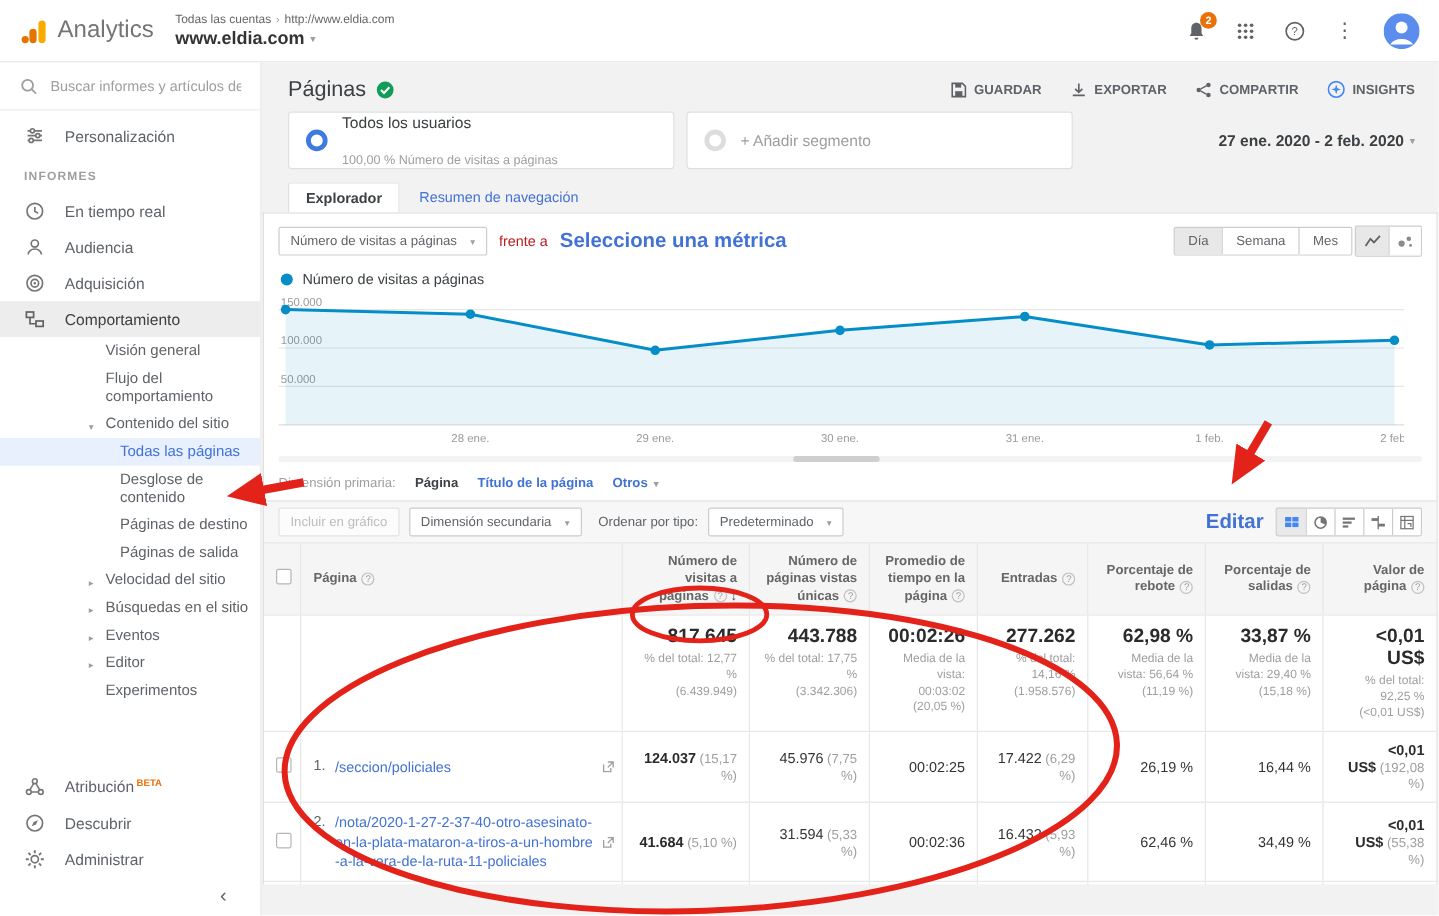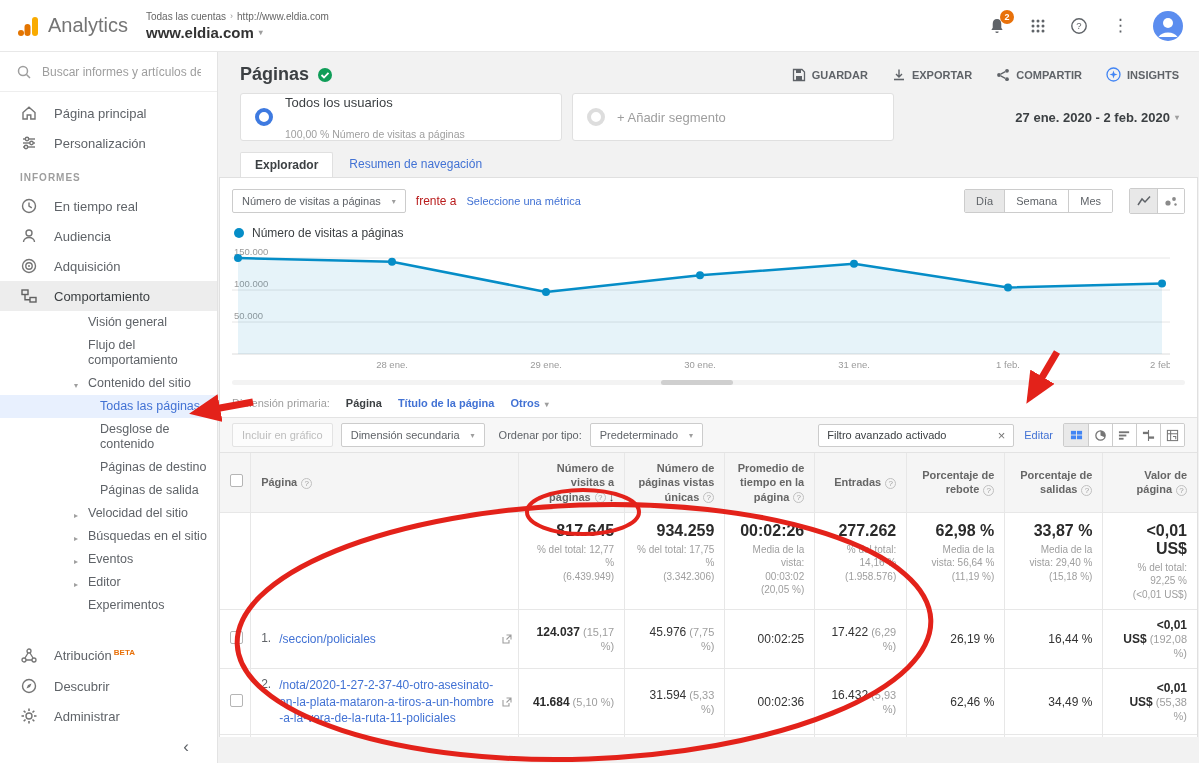--- a/index.html
+++ b/index.html
@@ -38,21 +38,21 @@
   .sub{display:block;padding:4px 10px 4px 88px;font-size:12.5px;line-height:15px;color:#5f6368;position:relative;cursor:pointer}
   .sub2{padding-left:100px}
   .sub.selected{background:#e8f0fe;color:#4272d4}
   .tree-caret{position:absolute;left:74px;top:6px;font-size:8px;color:#9e9e9e}
   .side-bottom{margin-top:auto}
   .beta{font-size:8px;font-weight:bold;color:#e8710a;vertical-align:super;margin-left:2px}
   .side-collapse{height:32px;display:flex;align-items:center;justify-content:flex-end;padding-right:28px;color:#5f6368;font-size:17px;cursor:pointer}
 
   
   .report-head{display:flex;align-items:center;padding:12px 20px 8px 22px}
-  .report-head h1{font-size:18px;font-weight:bold;color:#3c4043}
+  .report-head h1{font-size:18px;font-weight:normal;color:#3c4043}
   .check{margin-left:8px;display:flex}
   .actions{margin-left:auto;display:flex;gap:24px;align-items:center}
   .action{display:flex;align-items:center;gap:6px;font-size:11px;font-weight:bold;color:#5f6368;cursor:pointer}
 
   
   .segment-row{display:flex;align-items:center;gap:10px;padding:0 20px 10px 22px}
   .seg-card{background:#fff;border:1px solid #e0e0e0;border-radius:3px;height:48px;width:322px;display:flex;align-items:center;gap:12px;padding:0 14px;cursor:pointer}
   .seg-ring{width:18px;min-width:18px;height:18px;border-radius:50%;border:4px solid #3e7ae0}
   .seg-card.add .seg-ring{border-color:#ddd}
   .seg-title{font-size:13px;color:#3c4043}
@@ -65,22 +65,22 @@
   .tab{cursor:pointer}
   .tab.active{background:#fff;border:1px solid #e0e0e0;border-bottom:none;padding:5px 14px;font-size:12px;font-weight:bold;color:#3c4043;border-radius:2px 2px 0 0}
   .tab.link{padding:5px 16px;font-size:12px;font-weight:normal;color:#4272d4}
   .panel{background:#fff;margin:0 1px;border:1px solid #e0e0e0;border-bottom:none;height:560px;overflow:hidden;position:relative}
 
   
   .metric-row{display:flex;align-items:center;gap:10px;padding:10px 12px 4px 12px}
   .dd{background:#fff;border:1px solid #ccc;border-radius:2px;font-size:11px;color:#5f6368;padding:5px 9px;display:inline-flex;align-items:center;gap:6px}
   .dd.disabled{color:#bdbdbd;border-color:#e3e3e3;background:#fcfcfc;cursor:default}
   .vs{font-size:12px;color:#b91c1c}
-  .blue-link{color:#4272d4;font-size:11px;font-weight:normal}
-  .metric-row .rightside{margin-left:auto;display:flex;gap:16px;align-items:center}
+  .blue-link{color:#4272d4;font-size:17px;font-weight:bold}
+  .metric-row .rightside{margin-left:auto;display:flex;gap:2px;align-items:center}
   .gran{display:flex;border:1px solid #ccc;border-radius:2px;overflow:hidden}
   .gran button{border:none;background:#fff;font-size:11px;color:#5f6368;padding:5px 11px;border-left:1px solid #ccc}
   .gran button:first-child{border-left:none}
   .gran button.on{background:#e8e8e8}
   .ctype{display:flex;border:1px solid #ccc;border-radius:2px;overflow:hidden}
   .ctype button{border:none;background:#fff;width:27px;height:24px;border-left:1px solid #ccc;display:flex;align-items:center;justify-content:center;padding:0}
   .ctype button:first-child{border-left:none}
   .ctype button.on{background:#e8e8e8}
 
   
@@ -212,28 +212,20 @@
             <circle cx="7" cy="7" r="4.5" fill="none" stroke="#9e9e9e" stroke-width="1.5"></circle>
             <line x1="10.5" y1="10.5" x2="14" y2="14" stroke="#9e9e9e" stroke-width="1.5"></line>
           </svg>
       </span>
       <span class="search-ph">Buscar informes y artículos de</span>
     </div>
     <nav class="side-nav">
       <a class="nav-item">
         <span class="nicon">
             <svg width="18" height="18" viewBox="0 0 18 18">
-              <path d="M3 8.6 L9 3.2 L15 8.6 V15 H10.8 V11 H7.2 V15 H3 Z" fill="none" stroke="#757575" stroke-width="1.4"></path>
-            </svg>
-          </span>
-        <span>Página principal</span>
-      </a>
-      <a class="nav-item">
-        <span class="nicon">
-            <svg width="18" height="18" viewBox="0 0 18 18">
               <g stroke="#757575" stroke-width="1.4" fill="#fff">
                 <line x1="3" y1="5" x2="15" y2="5"></line>
                 <line x1="3" y1="9" x2="15" y2="9"></line>
                 <line x1="3" y1="13" x2="15" y2="13"></line>
                 <circle cx="7" cy="5" r="1.7"></circle>
                 <circle cx="11.5" cy="9" r="1.7"></circle>
                 <circle cx="6" cy="13" r="1.7"></circle>
               </g>
             </svg>
           </span>
@@ -518,24 +510,20 @@
         <button class="dd">
           <span>Dimensión secundaria</span>
           <span class="caret">▾</span>
         </button>
         <span class="sort-label">Ordenar por tipo:</span>
         <button class="dd">
           <span>Predeterminado</span>
           <span class="caret">▾</span>
         </button>
         <div class="rightside">
-          <div class="filter-chip">
-            <span>Filtro avanzado activado</span>
-            <span class="x">×</span>
-          </div>
           <a class="blue-link">Editar</a>
           <div class="view-icons">
             <button class="on">
                 <span style="display:flex">
                   <svg width="13" height="13" viewBox="0 0 14 14">
                     <g fill="#4285f4">
                       <rect x="1" y="2" width="5.5" height="4"></rect>
                       <rect x="7.5" y="2" width="5.5" height="4"></rect>
                       <rect x="1" y="7" width="5.5" height="4"></rect>
                       <rect x="7.5" y="7" width="5.5" height="4"></rect>
@@ -615,21 +603,21 @@
         <tbody>
           <tr class="totals">
             <td class="cbcell"></td>
             <td></td>
             <td class="metric">
                 <div class="tot-num">817.645</div>
                 <div class="tot-sub">% del total: 12,77 %
 (6.439.949)</div>
               </td>
             <td class="metric">
-                <div class="tot-num">934.259</div>
+                <div class="tot-num">443.788</div>
                 <div class="tot-sub">% del total: 17,75 %
 (3.342.306)</div>
               </td>
             <td class="metric">
                 <div class="tot-num">00:02:26</div>
                 <div class="tot-sub">Media de la vista:
 00:03:02
 (20,05 %)</div>
               </td>
             <td class="metric">

